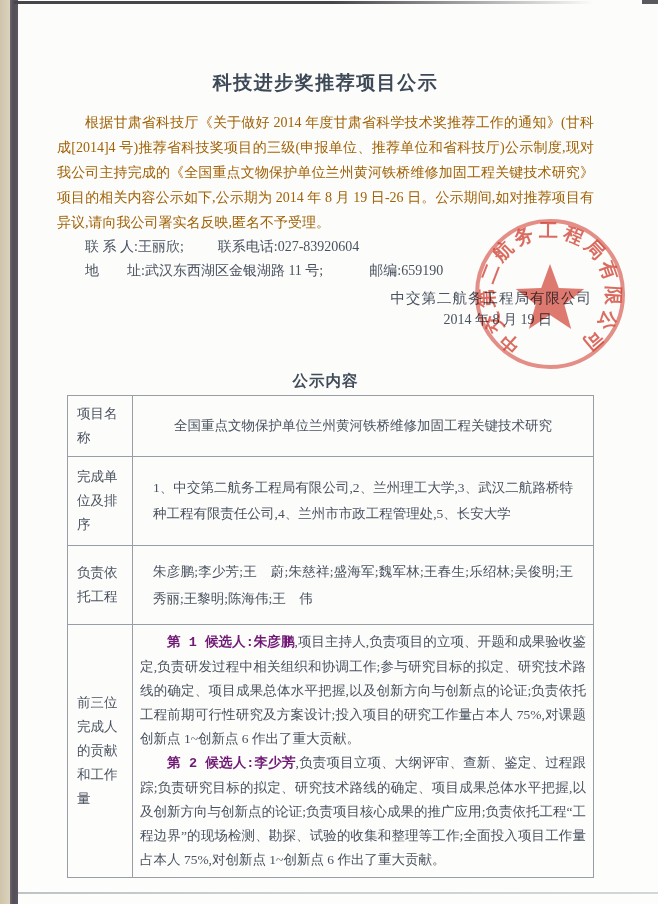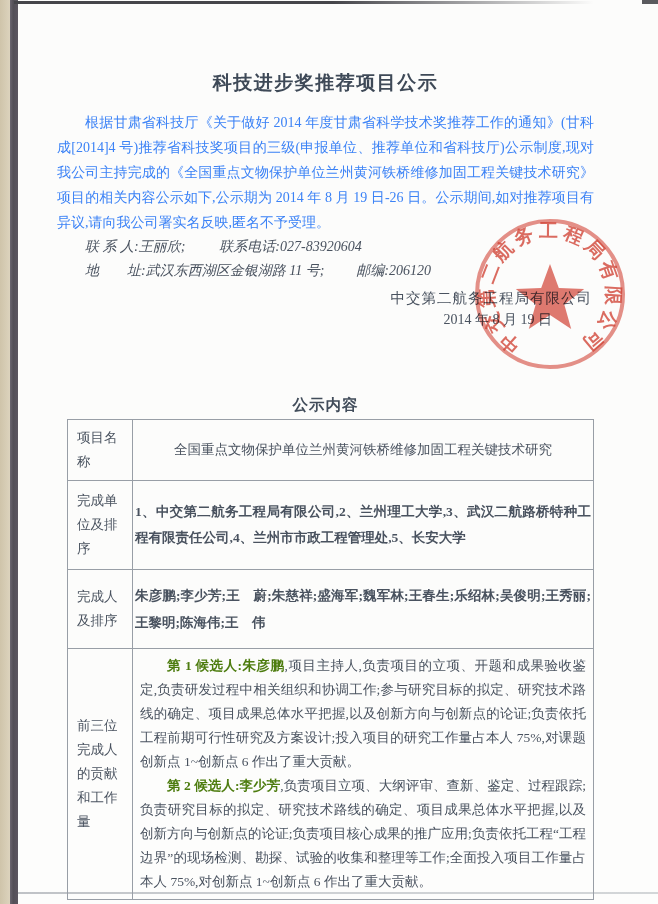--- a/index.html
+++ b/index.html
@@ -16,88 +16,88 @@
             background:linear-gradient(to right,#45454a 55%,rgba(69,69,74,0));}
   .edge-top-corner{position:absolute;right:0;top:0;width:16px;height:4px;background:#5a5a5e;}
   .edge-bottom{position:absolute;left:18px;right:0;top:892px;height:2px;
                background:linear-gradient(to right,#bfc2c6,#cdd0d3 40%,#d3d6d8);}
 
   .content{position:absolute;left:57px;right:64px;top:0;color:#4a5361;}
 
   .doc-title{margin:70px 0 0 0;text-align:center;font-size:19px;font-weight:bold;
              color:#3e4957;letter-spacing:1.5px;}
   .intro{margin:14px 0 0 0;font-size:14px;line-height:25px;text-align:justify;
-         text-indent:2em;color:#3b82f6;}
-  .cline{margin:0;font-size:14px;line-height:24px;text-indent:2em;color:#49525f;font-style:italic;}
+         text-indent:2em;color:#a16207;}
+  .cline{margin:0;font-size:14px;line-height:24px;text-indent:2em;color:#49525f;}
   .cline .gap{margin-left:34px;}
-  .cline .gap2{margin-left:32px;}
+  .cline .gap2{margin-left:46px;}
 
   .sign{margin-top:4px;text-align:right;color:#49525f;}
   .sign .company{font-size:14.5px;letter-spacing:1px;padding-right:2px;line-height:22px;}
   .sign .sdate{font-size:14px;padding-right:42px;line-height:22px;margin-top:0;}
 
   .seal{position:absolute;left:468px;top:212px;width:164px;height:164px;
         mix-blend-mode:multiply;pointer-events:none;}
 
-  .section-heading{margin:64px 0 3px 0;text-align:center;font-size:15.5px;
+  .section-heading{margin:40px 0 3px 0;text-align:center;font-size:15.5px;
                    font-weight:bold;color:#414c5a;letter-spacing:1px;}
 
   table.pub{border-collapse:collapse;margin-left:10px;width:527px;
             table-layout:fixed;font-size:13.5px;color:#49525f;}
   table.pub td{border:1px solid #989ea6;vertical-align:middle;}
   td.lbl{width:46px;text-align:left;line-height:24px;padding:6px 9px;
          word-break:break-all;}
   td.cc{text-align:center;padding:4px 4px;height:44px;}
-  td.cl{text-align:justify;padding:4px 2px;line-height:26px;word-break:break-all;font-weight:bold;}
+  td.cl{text-align:justify;padding:4px 20px;line-height:26px;word-break:break-all;}
   tr.r3 td{height:76px;}
   tr.r4 td.cl{height:70px;line-height:27px;}
   td.cand-cell{padding:5px 7px;vertical-align:top;}
   p.cand{margin:0;text-align:justify;text-indent:2em;line-height:24px;
          word-break:break-all;}
-  p.cand b{color:#4d7c0f;}
+  p.cand b{color:#701a75;font-family:Liberation Mono, monospace;}
 </style>
 </head>
 <body>
 
 <div class="scan">
   <div class="edge-tan"></div>
   <div class="edge-dark"></div>
   <div class="edge-top"></div>
   <div class="edge-top-corner"></div>
   <div class="edge-bottom"></div>
 
   <div class="content">
 
     <h1 class="doc-title">科技进步奖推荐项目公示</h1>
 
     <p class="intro">根据甘肃省科技厅《关于做好 2014 年度甘肃省科学技术奖推荐工作的通知》(甘科成[2014]4 号)推荐省科技奖项目的三级(申报单位、推荐单位和省科技厅)公示制度,现对我公司主持完成的《全国重点文物保护单位兰州黄河铁桥维修加固工程关键技术研究》项目的相关内容公示如下,公示期为 2014 年 8 月 19 日-26 日。公示期间,如对推荐项目有异议,请向我公司署实名反映,匿名不予受理。</p>
 
     <p class="cline"><span>联 系 人:</span><span>王丽欣;</span><span class="gap">联系电话:</span><span>027-83920604</span></p>
 
-    <p class="cline"><span>地　　址:</span><span>武汉东西湖区金银湖路 11 号;</span><span class="gap2">邮编:</span><span>206120</span></p>
+    <p class="cline"><span>地　　址:</span><span>武汉东西湖区金银湖路 11 号;</span><span class="gap2">邮编:</span><span>659190</span></p>
 
     <div class="sign">
       <div class="company">中交第二航务工程局有限公司</div>
       <div class="sdate">2014 年 8 月 19 日</div>
     </div>
 
     <h2 class="section-heading">公示内容</h2>
 
     <table class="pub">
       <tbody>
           <tr>
         <td class="lbl">项目名称</td>
         <td class="cc">全国重点文物保护单位兰州黄河铁桥维修加固工程关键技术研究</td>
       </tr>
       <tr class="r3">
         <td class="lbl">完成单位及排序</td>
         <td class="cl">1、中交第二航务工程局有限公司,2、兰州理工大学,3、武汉二航路桥特种工程有限责任公司,4、兰州市市政工程管理处,5、长安大学</td>
       </tr>
       <tr class="r4">
-        <td class="lbl">完成人及排序</td>
+        <td class="lbl">负责依托工程</td>
         <td class="cl">朱彦鹏;李少芳;王　蔚;朱慈祥;盛海军;魏军林;王春生;乐绍林;吴俊明;王秀丽;王黎明;陈海伟;王　伟</td>
       </tr>
       <tr>
         <td class="lbl">前三位完成人的贡献和工作量</td>
         <td class="cand-cell">
           <p class="cand"><b>第 1 候选人:朱彦鹏</b><span>,项目主持人,负责项目的立项、开题和成果验收鉴定,负责研发过程中相关组织和协调工作;参与研究目标的拟定、研究技术路线的确定、项目成果总体水平把握,以及创新方向与创新点的论证;负责依托工程前期可行性研究及方案设计;投入项目的研究工作量占本人 75%,对课题创新点 1~创新点 6 作出了重大贡献。</span></p>
           <p class="cand"><b>第 2 候选人:李少芳</b><span>,负责项目立项、大纲评审、查新、鉴定、过程跟踪;负责研究目标的拟定、研究技术路线的确定、项目成果总体水平把握,以及创新方向与创新点的论证;负责项目核心成果的推广应用;负责依托工程“工程边界”的现场检测、勘探、试验的收集和整理等工作;全面投入项目工作量占本人 75%,对创新点 1~创新点 6 作出了重大贡献。</span></p>
         </td>
       </tr>
     </tbody>

